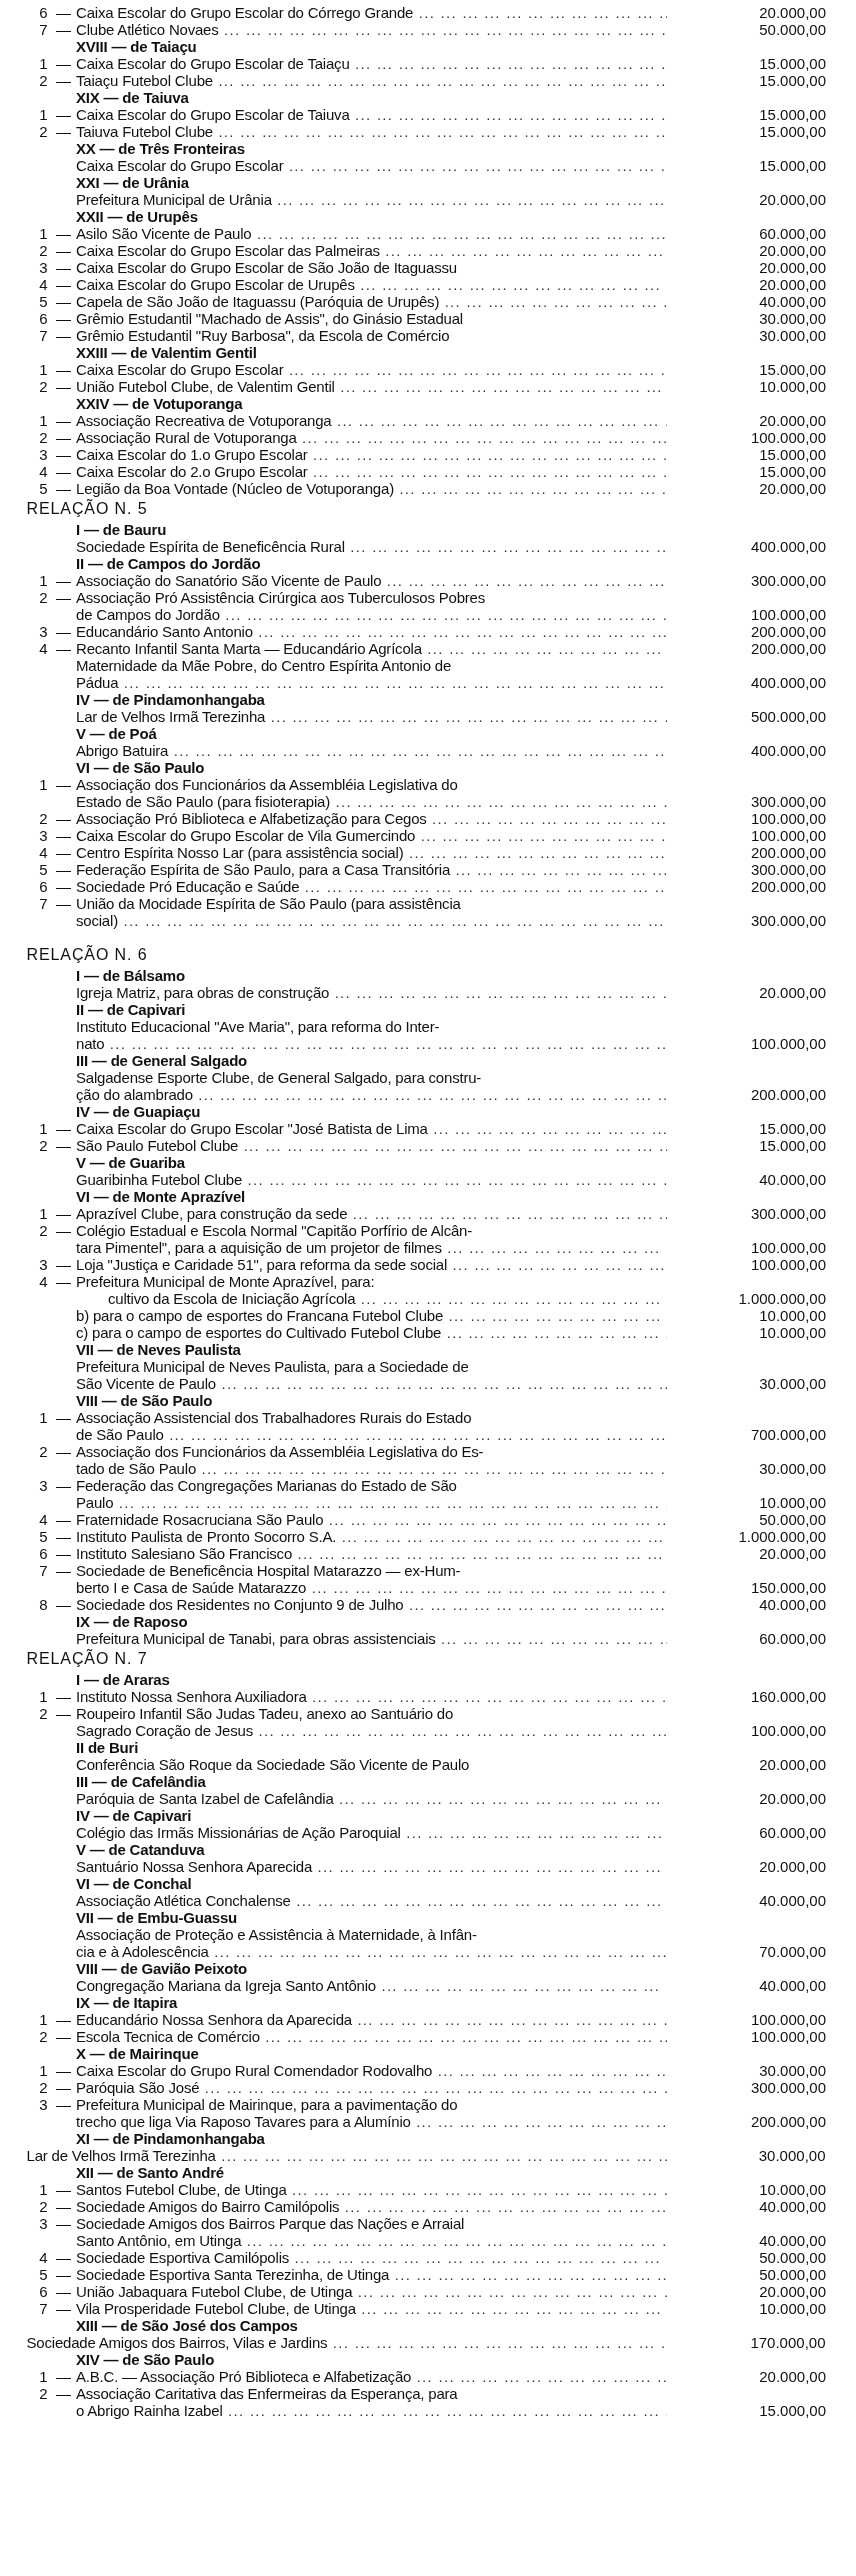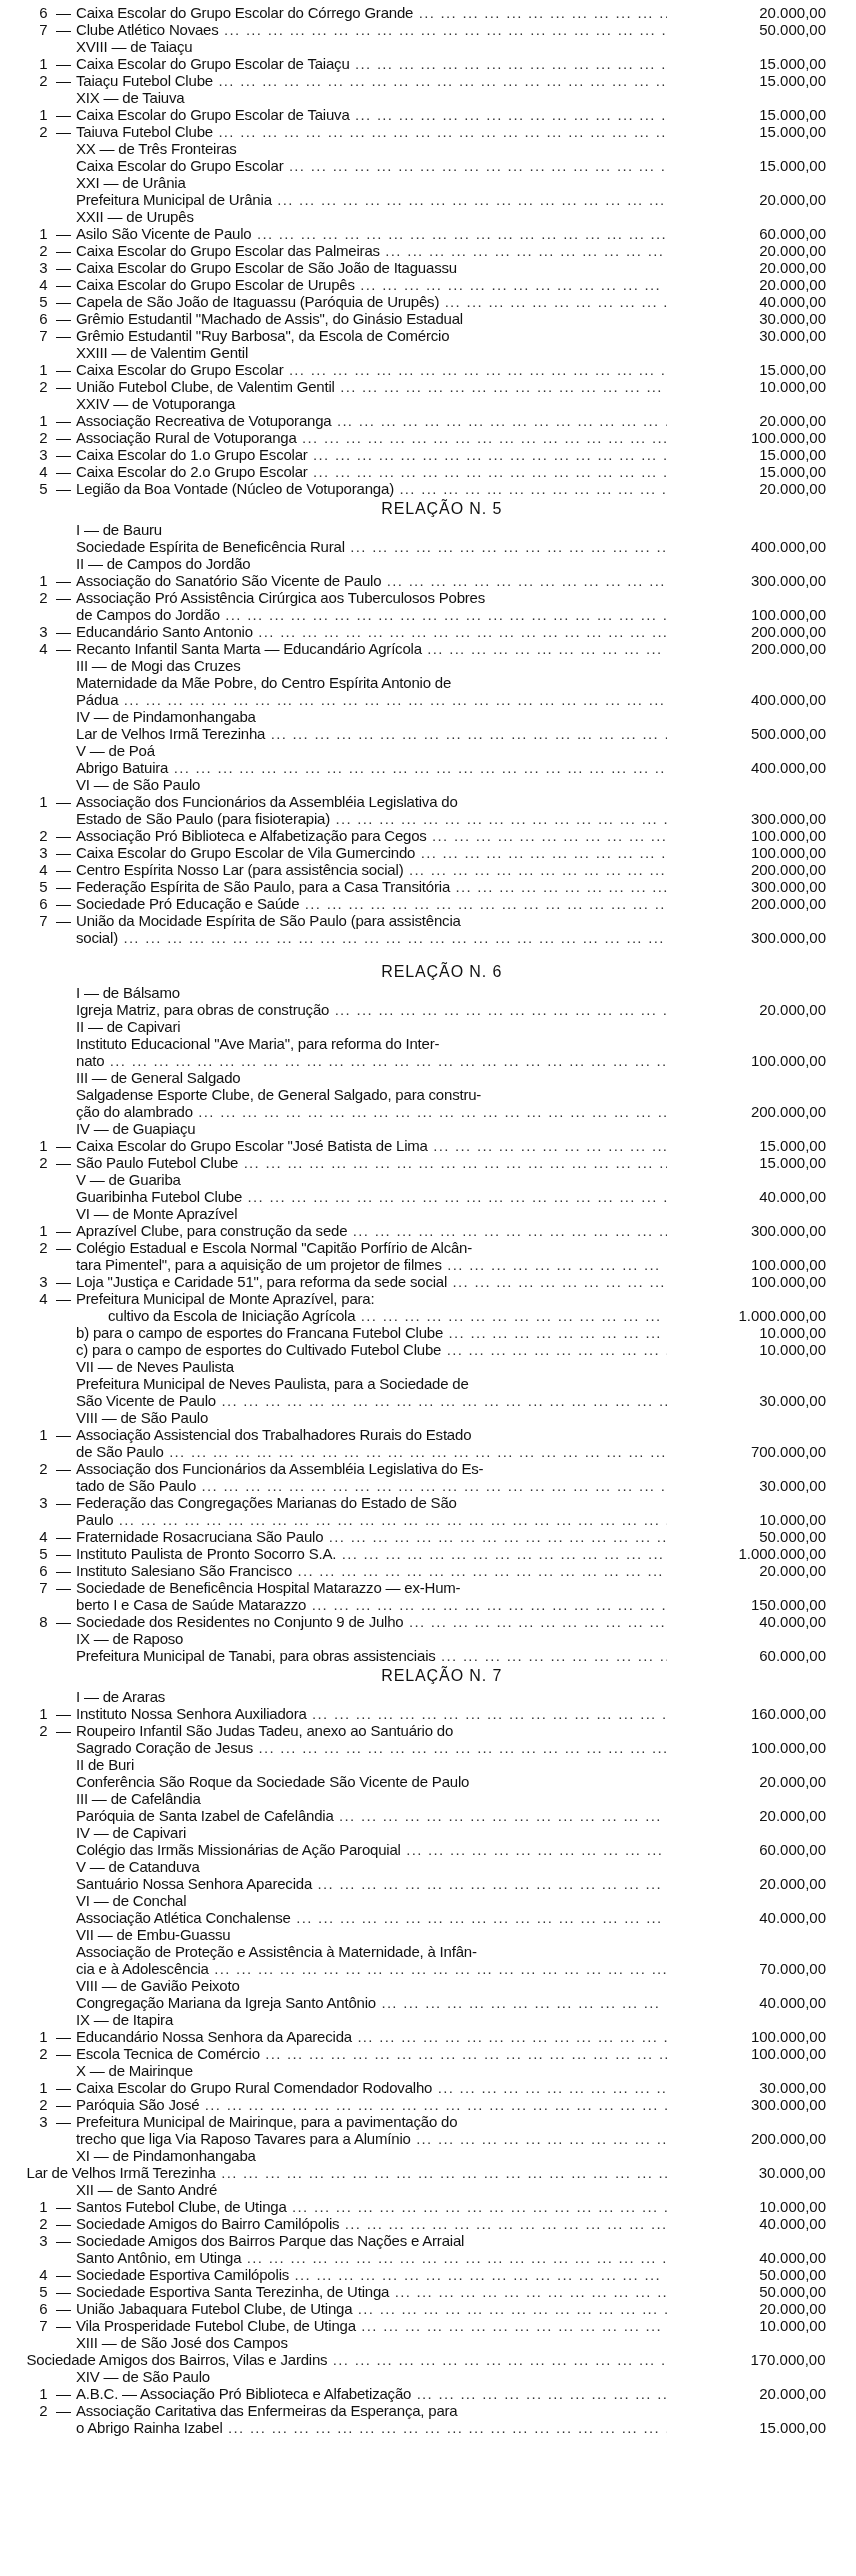--- a/index.html
+++ b/index.html
@@ -18,22 +18,22 @@
     font-size: 15px;
     white-space: nowrap;
     transform-origin: left;
   }
   .num { width: 51px; text-align: right; padding-right: 3.5px; box-sizing: border-box; }
   .dash { width: 25px; text-align: center; }
   .text { width: 591px; overflow: hidden; letter-spacing: -0.2px; }
   .text .lead { }
   .text .dots { color: #333; letter-spacing: 1.3px; }
   .amt { width: 159px; text-align: right; padding-right: 0; }
-  .heading .text { font-weight: normal; }
-  .relacao { justify-content: center; height: 24px; line-height: 24px; font-size: 16px; letter-spacing: 0.9px; padding-left: 0; }
+  .heading .text { font-weight: bold; }
+  .relacao { justify-content: flex-start; height: 24px; line-height: 24px; font-size: 16px; letter-spacing: 0.9px; padding-left: 0; }
   .relacao span { margin-left: 26.5px; }
   .gap { height: 14px; }
   .noindent .num { width: 26.5px; }
   .noindent .dash { width: 0; }
   .noindent .text { width: 640px; }
   .sub .text { padding-left: 32px; width: 559px; }
 </style>
 </head>
 <body>
 
@@ -256,26 +256,20 @@
       <span class="dash">—</span>
       <span class="text"><span class="lead">Educandário Santo Antonio</span><span class="dots"> ... ... ... ... ... ... ... ... ... ... ... ... ... ... ... ... ... ... ... ... ... ... ... ... ... ...</span></span>
       <span class="amt">200.000,00</span>
     </div>
     <div class="row">
       <span class="num">4</span>
       <span class="dash">—</span>
       <span class="text"><span class="lead">Recanto Infantil Santa Marta — Educandário Agrícola</span><span class="dots"> ... ... ... ... ... ... ... ... ... ... ... ... ... ... ... ... ... ... ... ... ... ... ... ... ... ...</span></span>
       <span class="amt">200.000,00</span>
     </div>
-    <div class="row heading">
-      <span class="num"></span>
-      <span class="dash"></span>
-      <span class="text"><span class="lead">III — de Mogi das Cruzes</span></span>
-      <span class="amt"></span>
-    </div>
     <div class="row">
       <span class="num"></span>
       <span class="dash"></span>
       <span class="text"><span class="lead">Maternidade da Mãe Pobre, do Centro Espírita Antonio de</span></span>
       <span class="amt"></span>
     </div>
     <div class="row">
       <span class="num"></span>
       <span class="dash"></span>
       <span class="text"><span class="lead">Pádua</span><span class="dots"> ... ... ... ... ... ... ... ... ... ... ... ... ... ... ... ... ... ... ... ... ... ... ... ... ... ...</span></span>

